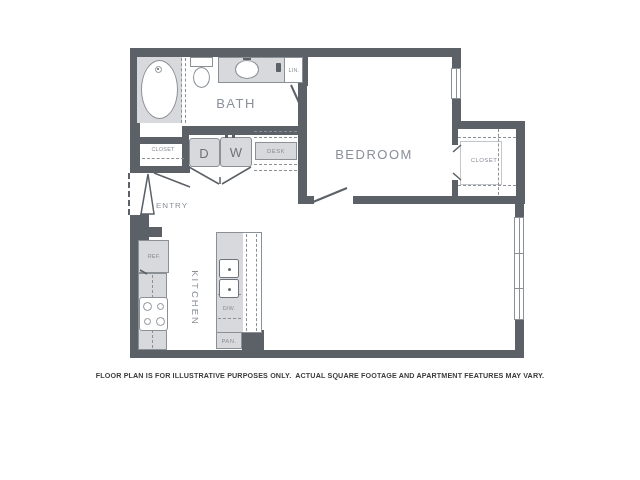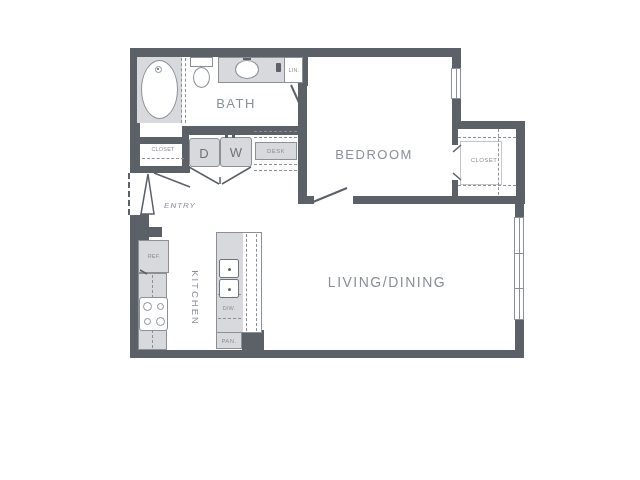--- a/index.html
+++ b/index.html
@@ -138,27 +138,27 @@
     <line x1="189" y1="167" x2="219" y2="184" stroke="#5c6167" stroke-width="1.5"></line>
     <line x1="251" y1="167" x2="222" y2="184" stroke="#5c6167" stroke-width="1.5"></line>
     <line x1="220" y1="184" x2="220" y2="177" stroke="#5c6167" stroke-width="1.5"></line>
     <line x1="461" y1="145" x2="453" y2="152" stroke="#5c6167" stroke-width="1.5"></line>
     <line x1="461" y1="180" x2="453" y2="173" stroke="#5c6167" stroke-width="1.5"></line>
     <line x1="140" y1="270" x2="147" y2="274" stroke="#5c6167" stroke-width="1.5"></line>
   </svg>
 
   <div class="lbl lbl-room" style="left:236px;top:103px;">BATH</div>
   <div class="lbl lbl-room" style="left:374px;top:127px;margin-top:27px;">BEDROOM</div>
-  <div class="lbl lbl-living" style="left:387px;top:282px;">LIVING/DINING</div>
-  <div class="lbl lbl-entry" style="left:180px;top:205px;font-style:italic;">ENTRY</div>
+  <div class="lbl lbl-entry" style="left:172px;top:205px;">ENTRY</div>
   <div class="lbl lbl-kitchen" style="left:195px;top:298px;">KITCHEN</div>
 
   <div class="lbl lbl-xs" style="left:163px;top:149px;">CLOSET</div>
   <div class="lbl lbl-sm" style="left:484px;top:160px;">CLOSET</div>
   <div class="lbl lbl-xs" style="left:294px;top:70px;">LIN.</div>
   <div class="lbl lbl-sm" style="left:276px;top:151px;">DESK</div>
   <div class="lbl lbl-dw" style="left:204px;top:153px;">D</div>
   <div class="lbl lbl-dw" style="left:236px;top:152px;">W</div>
   <div class="lbl lbl-xs" style="left:154px;top:256px;">REF.</div>
   <div class="lbl lbl-xs" style="left:229px;top:308px;">D/W.</div>
   <div class="lbl lbl-sm" style="left:229px;top:341px;">PAN.</div>
 
+  <div id="disclaimer">FLOOR PLAN IS FOR ILLUSTRATIVE PURPOSES ONLY.  ACTUAL SQUARE FOOTAGE AND APARTMENT FEATURES MAY VARY.</div>
 </div>
 
 </body></html>

